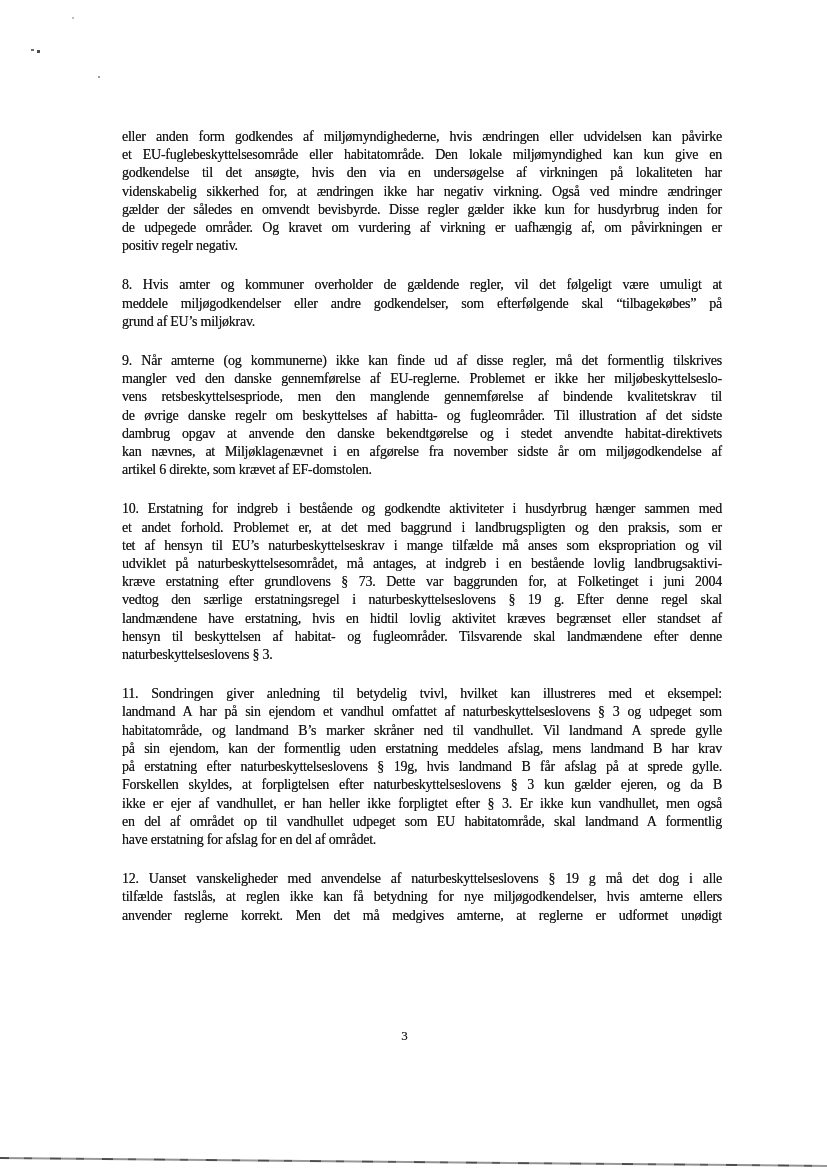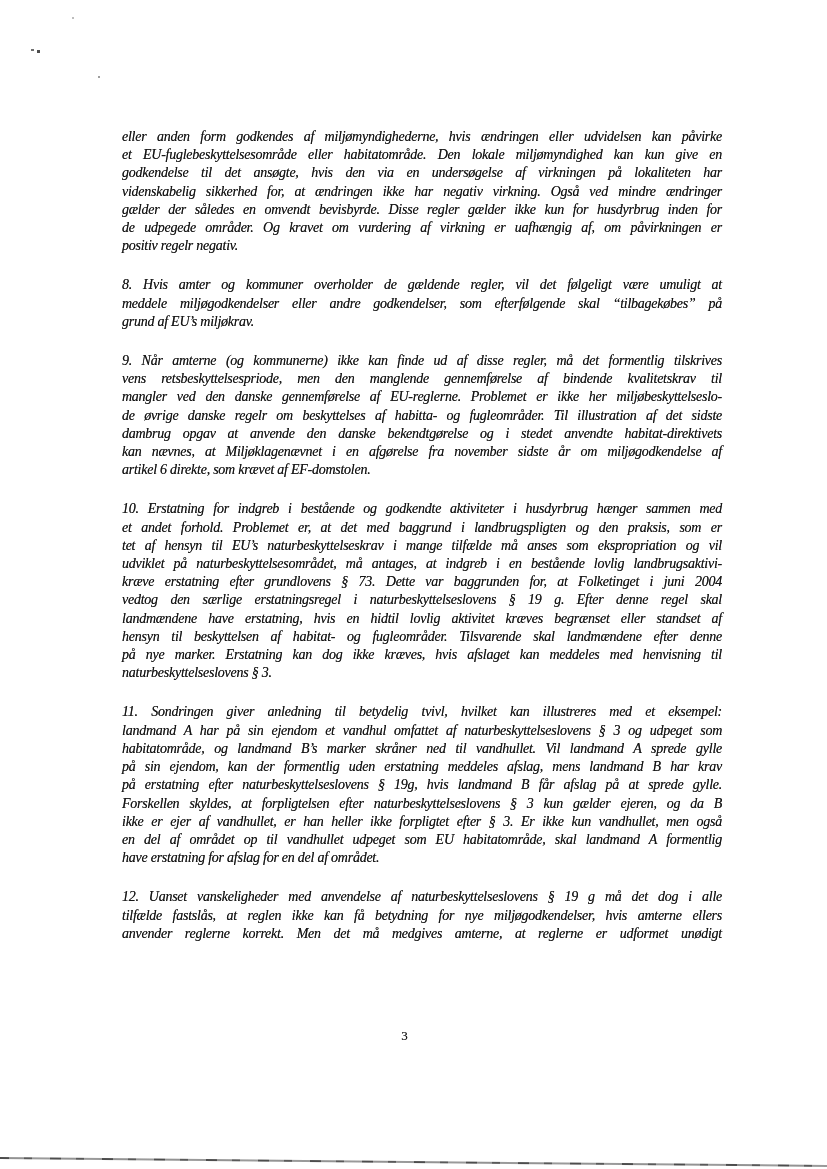--- a/index.html
+++ b/index.html
@@ -20,21 +20,20 @@
   }
   .text-block {
     position: absolute;
     left: 122px;
     top: 128px;
     width: 609px;
   }
   .paragraph {
     margin: 0 9px 21px 0;
     padding: 0;
-    font-style: italic;
   }
   .line {
     font-size: 14px;
     line-height: 18.2px;
     letter-spacing: -0.25px;
     text-align: justify;
     text-align-last: justify;
     text-shadow: 0 0 0.5px rgba(10,10,10,0.7);
   }
   .line-left {
@@ -88,37 +87,36 @@
         <div class="line">de udpegede områder. Og kravet om vurdering af virkning er uafhængig af, om påvirkningen er</div>
         <div class="line line-left">positiv regelr negativ.</div>
       </div>
       <div class="paragraph">
         <div class="line">8. Hvis amter og kommuner overholder de gældende regler, vil det følgeligt være umuligt at</div>
         <div class="line">meddele miljøgodkendelser eller andre godkendelser, som efterfølgende skal “tilbagekøbes” på</div>
         <div class="line line-left">grund af EU’s miljøkrav.</div>
       </div>
       <div class="paragraph">
         <div class="line">9. Når amterne (og kommunerne) ikke kan finde ud af disse regler, må det formentlig tilskrives</div>
+        <div class="line">mangler ved den danske gennemførelse af EU-reglerne. Problemet er ikke her miljøbeskyttelseslo-</div>
         <div class="line">vens retsbeskyttelsespriode, men den manglende gennemførelse af bindende kvalitetskrav til</div>
-        <div class="line">mangler ved den danske gennemførelse af EU-reglerne. Problemet er ikke her miljøbeskyttelseslo-</div>
         <div class="line">de øvrige danske regelr om beskyttelses af habitta- og fugleområder. Til illustration af det sidste</div>
         <div class="line">dambrug opgav at anvende den danske bekendtgørelse og i stedet anvendte habitat-direktivets</div>
         <div class="line">kan nævnes, at Miljøklagenævnet i en afgørelse fra november sidste år om miljøgodkendelse af</div>
         <div class="line line-left">artikel 6 direkte, som krævet af EF-domstolen.</div>
       </div>
       <div class="paragraph">
         <div class="line">10. Erstatning for indgreb i bestående og godkendte aktiviteter i husdyrbrug hænger sammen med</div>
         <div class="line">et andet forhold. Problemet er, at det med baggrund i landbrugspligten og den praksis, som er</div>
         <div class="line">tet af hensyn til EU’s naturbeskyttelseskrav i mange tilfælde må anses som ekspropriation og vil</div>
         <div class="line">udviklet på naturbeskyttelsesområdet, må antages, at indgreb i en bestående lovlig landbrugsaktivi-</div>
         <div class="line">kræve erstatning efter grundlovens § 73. Dette var baggrunden for, at Folketinget i juni 2004</div>
         <div class="line">vedtog den særlige erstatningsregel i naturbeskyttelseslovens § 19 g. Efter denne regel skal</div>
         <div class="line">landmændene have erstatning, hvis en hidtil lovlig aktivitet kræves begrænset eller standset af</div>
         <div class="line">hensyn til beskyttelsen af habitat- og fugleområder. Tilsvarende skal landmændene efter denne</div>
-        <div class="line">på nye marker. Erstatning kan dog ikke kræves, hvis afslaget kan meddeles med henvisning til</div>
         <div class="line line-left">naturbeskyttelseslovens § 3.</div>
       </div>
       <div class="paragraph">
         <div class="line">11. Sondringen giver anledning til betydelig tvivl, hvilket kan illustreres med et eksempel:</div>
         <div class="line">landmand A har på sin ejendom et vandhul omfattet af naturbeskyttelseslovens § 3 og udpeget som</div>
         <div class="line">habitatområde, og landmand B’s marker skråner ned til vandhullet. Vil landmand A sprede gylle</div>
         <div class="line">på sin ejendom, kan der formentlig uden erstatning meddeles afslag, mens landmand B har krav</div>
         <div class="line">på erstatning efter naturbeskyttelseslovens § 19g, hvis landmand B får afslag på at sprede gylle.</div>
         <div class="line">Forskellen skyldes, at forpligtelsen efter naturbeskyttelseslovens § 3 kun gælder ejeren, og da B</div>
         <div class="line">ikke er ejer af vandhullet, er han heller ikke forpligtet efter § 3. Er ikke kun vandhullet, men også</div>

